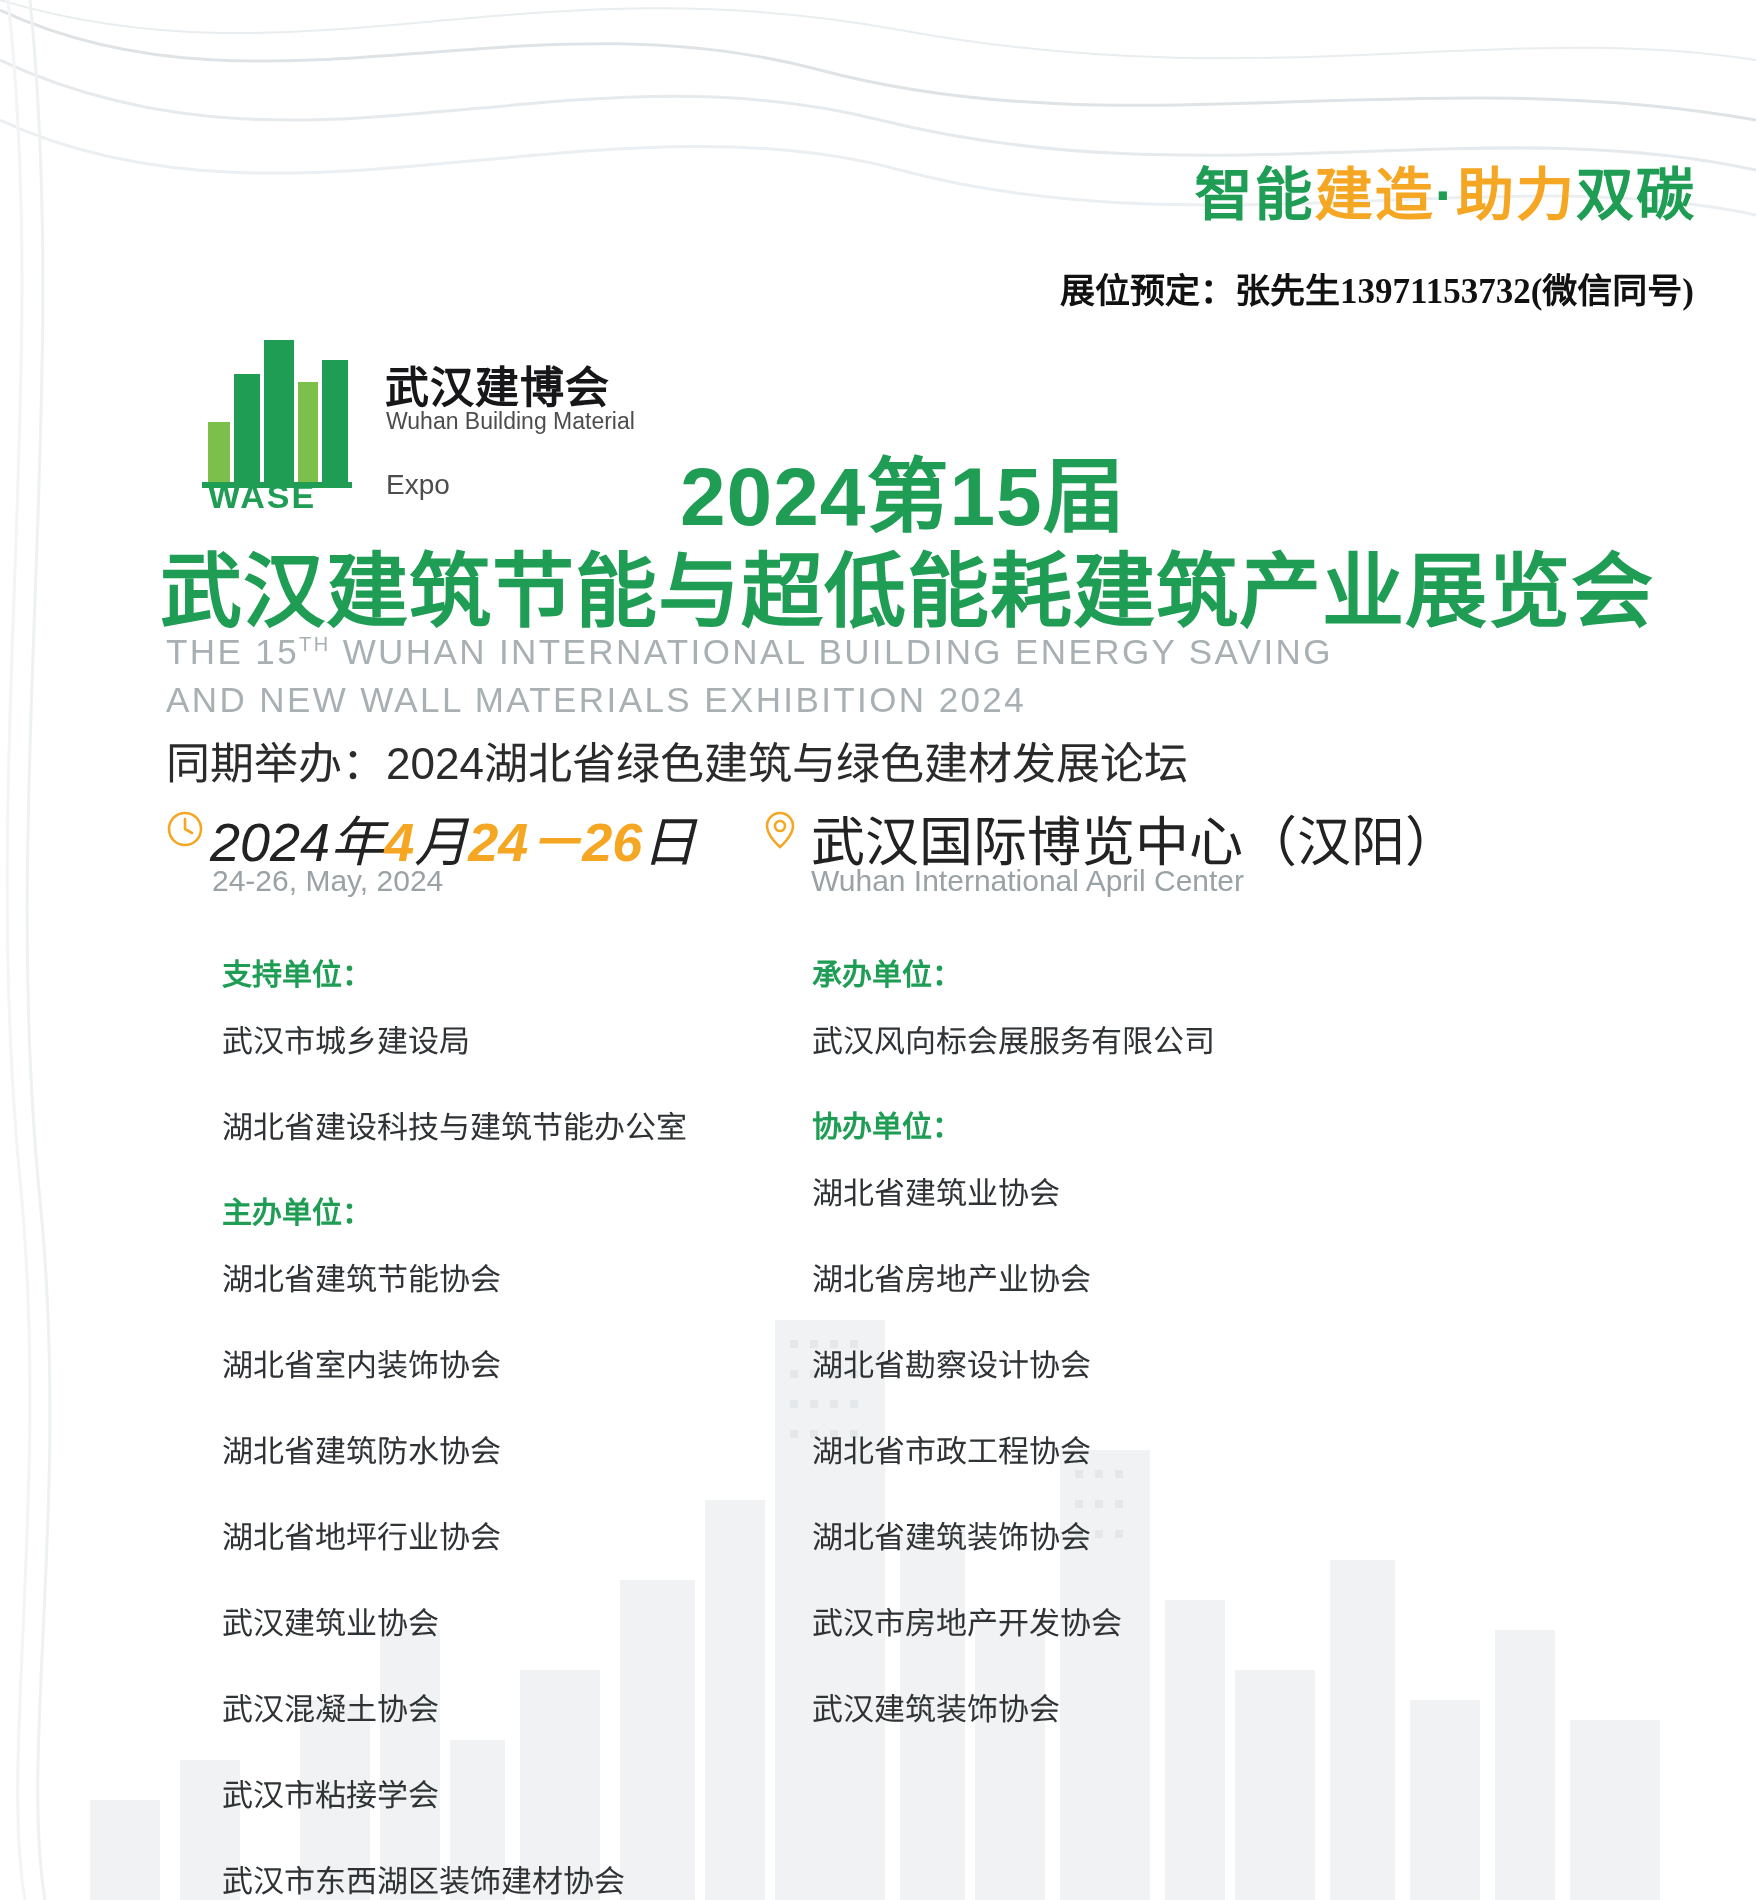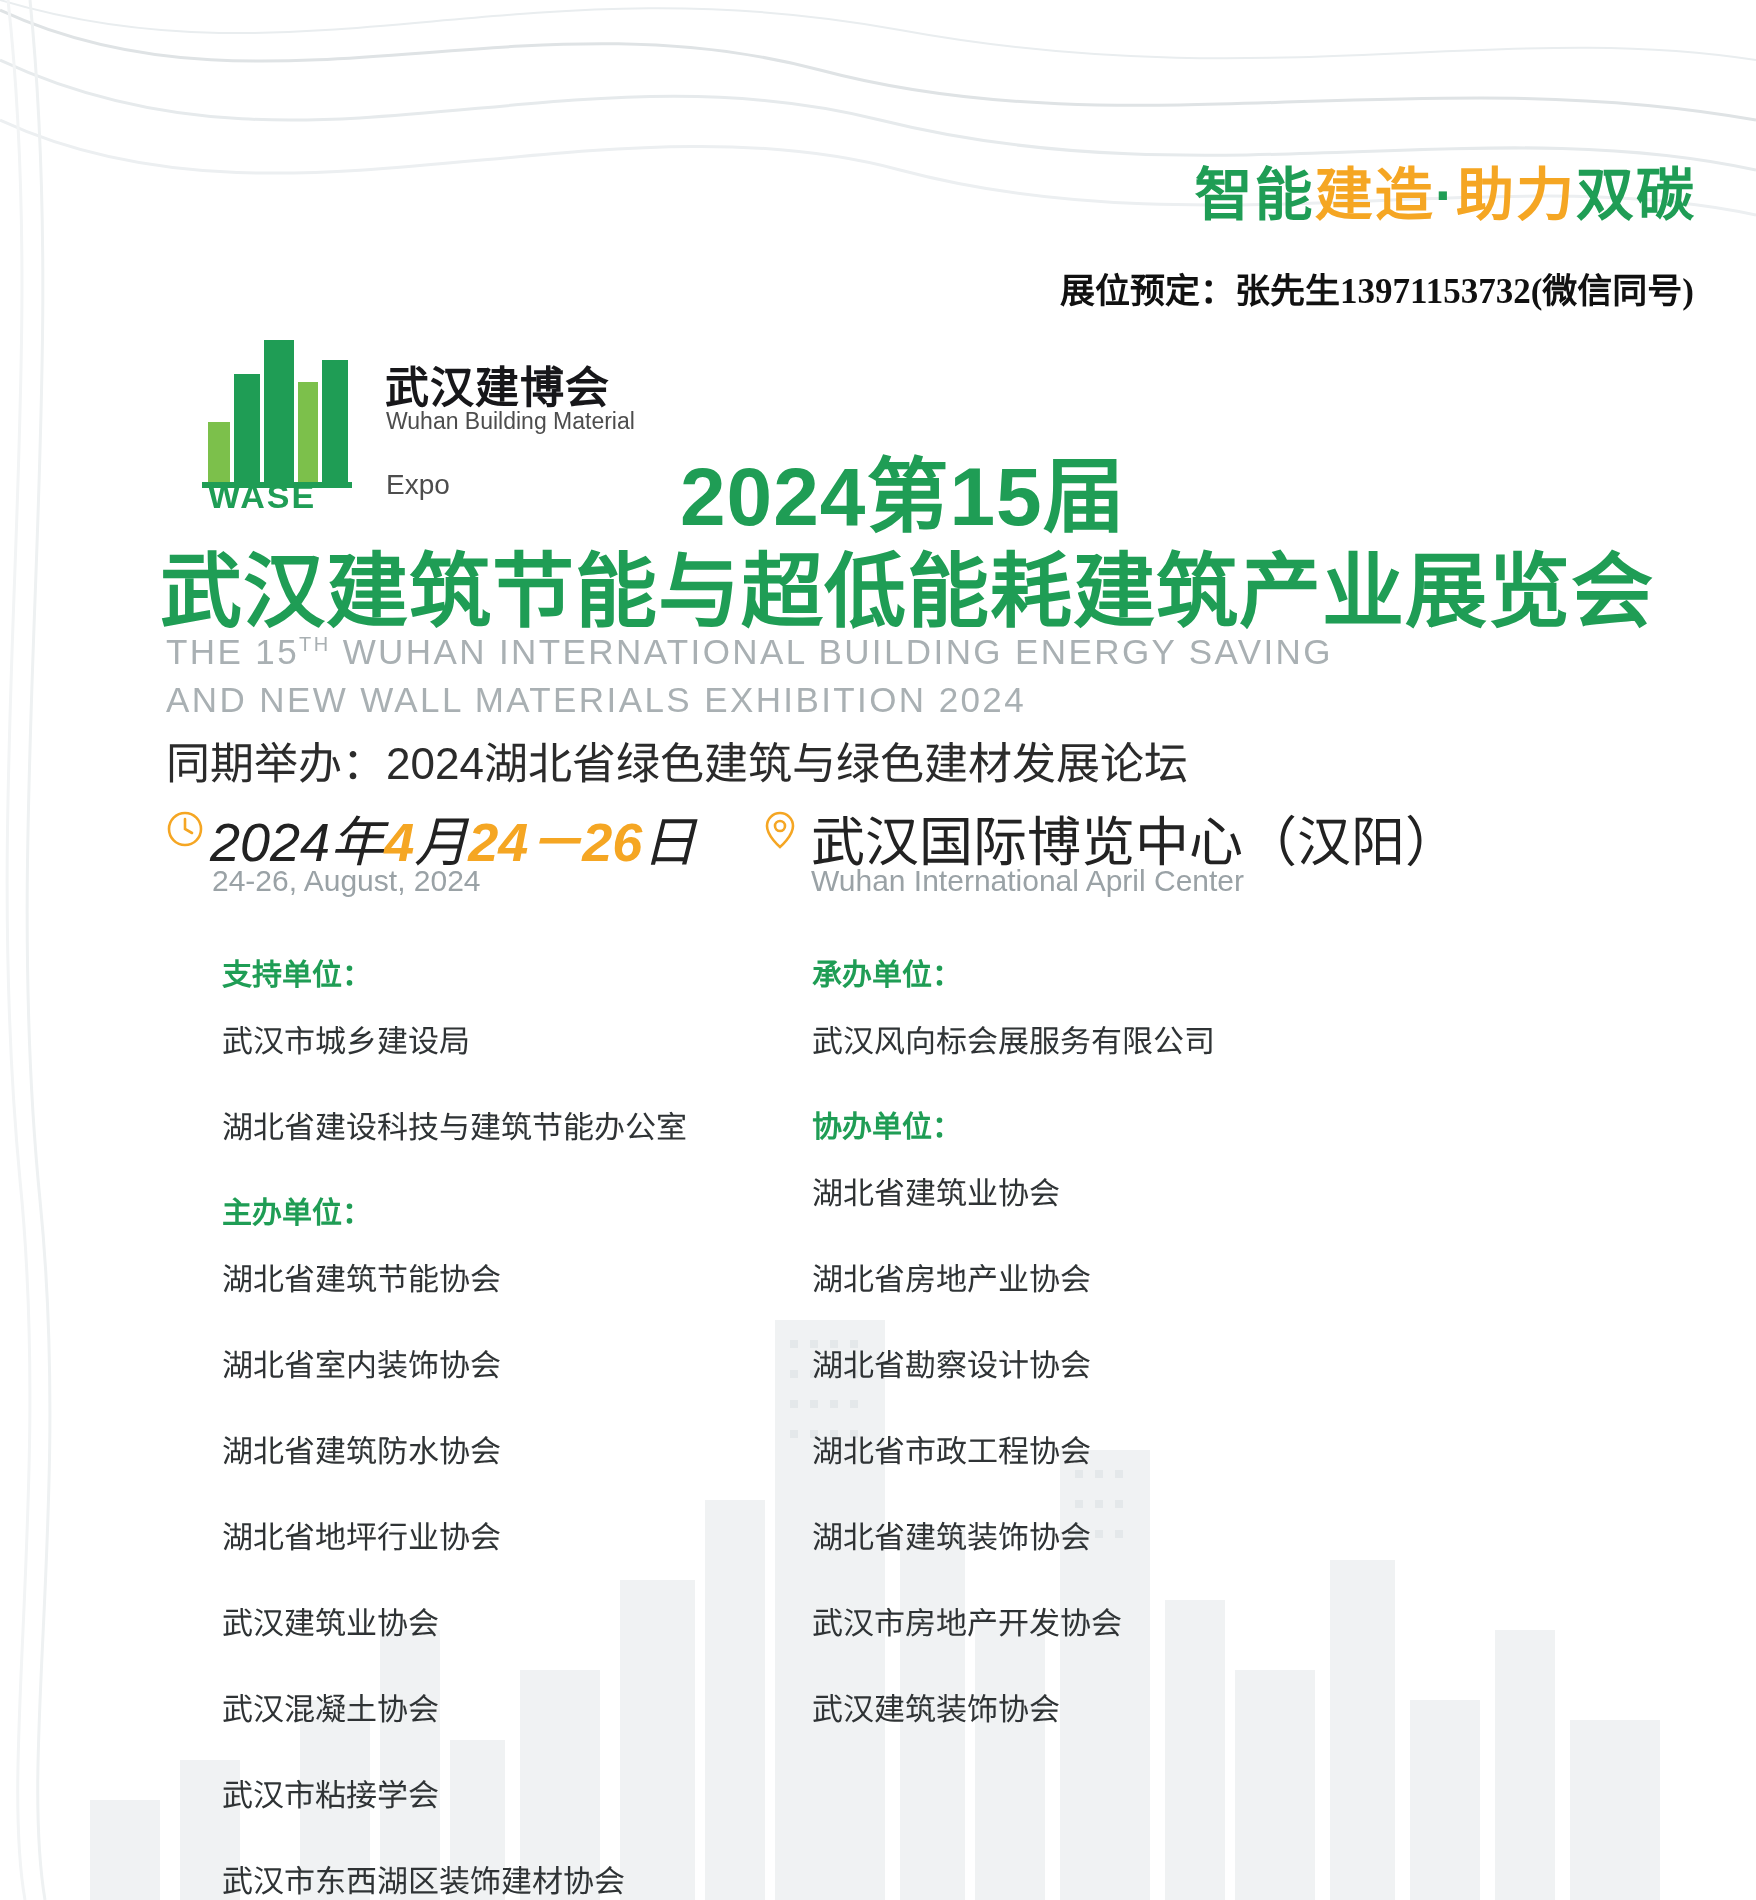--- a/index.html
+++ b/index.html
@@ -321,21 +321,21 @@
 <div class="subtitle">同期举办：2024湖北省绿色建筑与绿色建材发展论坛</div>
 
 <div class="meta">
   <svg class="icon-clock" width="38" height="38" viewBox="0 0 38 38">
     <circle cx="19" cy="19" r="16" fill="none" stroke="#f5a623" stroke-width="2.6"></circle>
     <path d="M19 9 L19 19 L26 23" fill="none" stroke="#f5a623" stroke-width="2.6" stroke-linecap="round"></path>
   </svg>
   <div class="date-line">
     <span>2024年</span><span class="hl">4</span><span>月</span><span class="hl">24－26</span><span>日</span>
   </div>
-  <div class="date-en">24-26, August, 2024</div>
+  <div class="date-en">24-26, May, 2024</div>
 
   <svg class="icon-pin" width="38" height="40" viewBox="0 0 38 40">
     <path d="M19 3 C11.8 3 6 8.8 6 16 C6 26 19 37 19 37 C19 37 32 26 32 16 C32 8.8 26.2 3 19 3 Z" fill="none" stroke="#f5a623" stroke-width="2.6"></path>
     <circle cx="19" cy="16" r="5" fill="none" stroke="#f5a623" stroke-width="2.6"></circle>
   </svg>
   <div class="venue">武汉国际博览中心（汉阳）</div>
   <div class="venue-en">Wuhan International April Center</div>
 </div>
 
 <div class="orgs">

